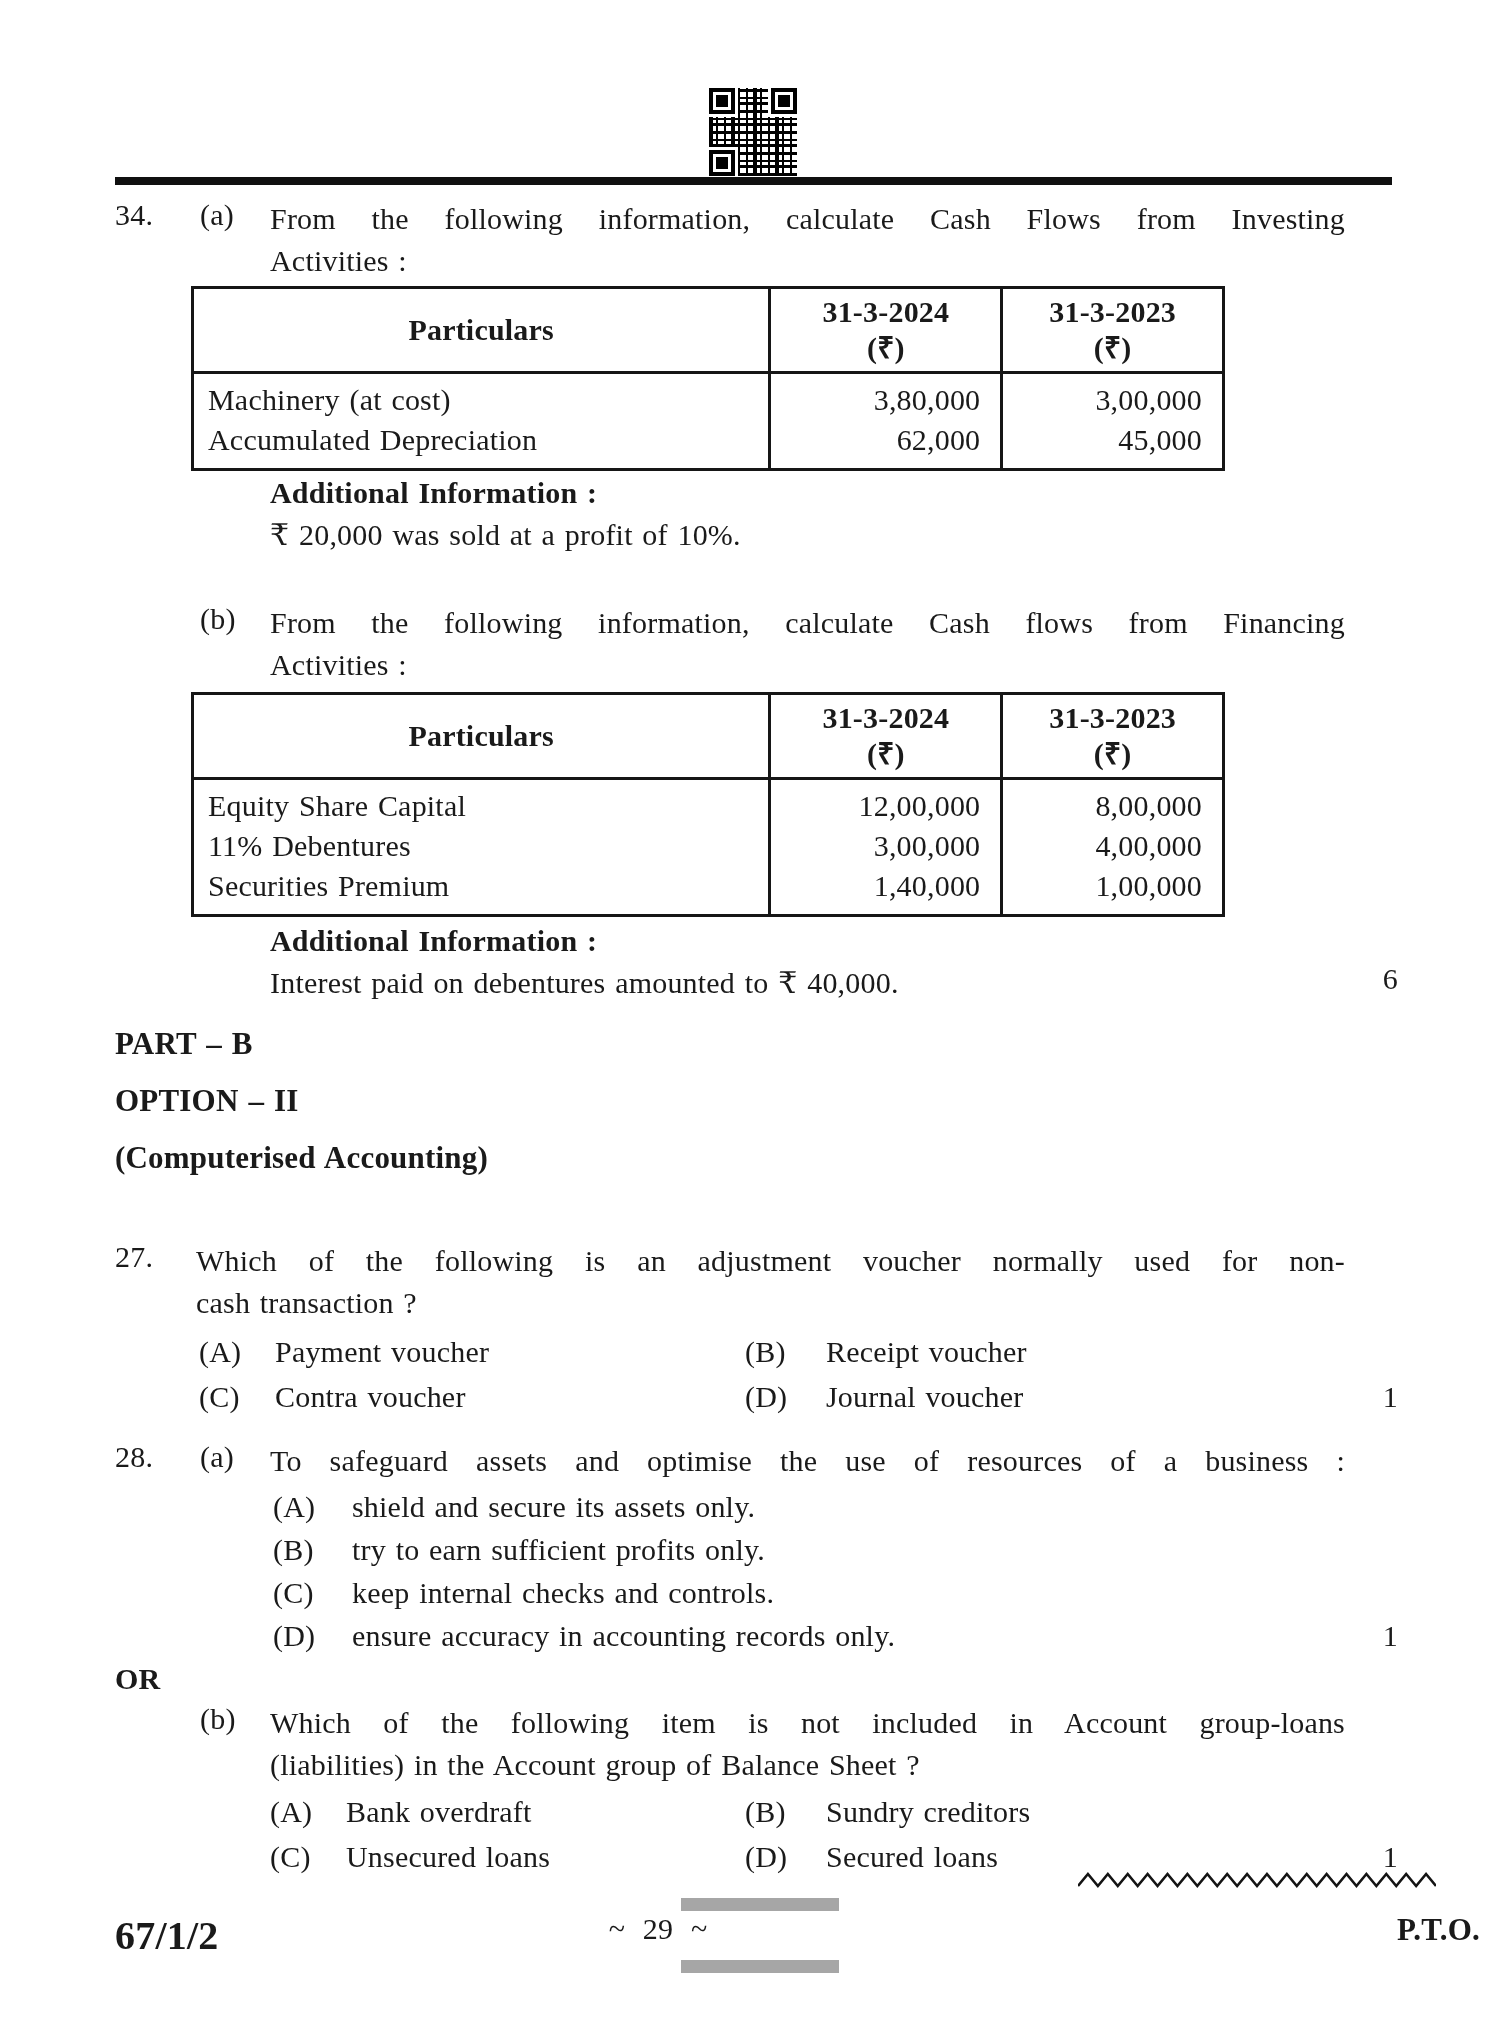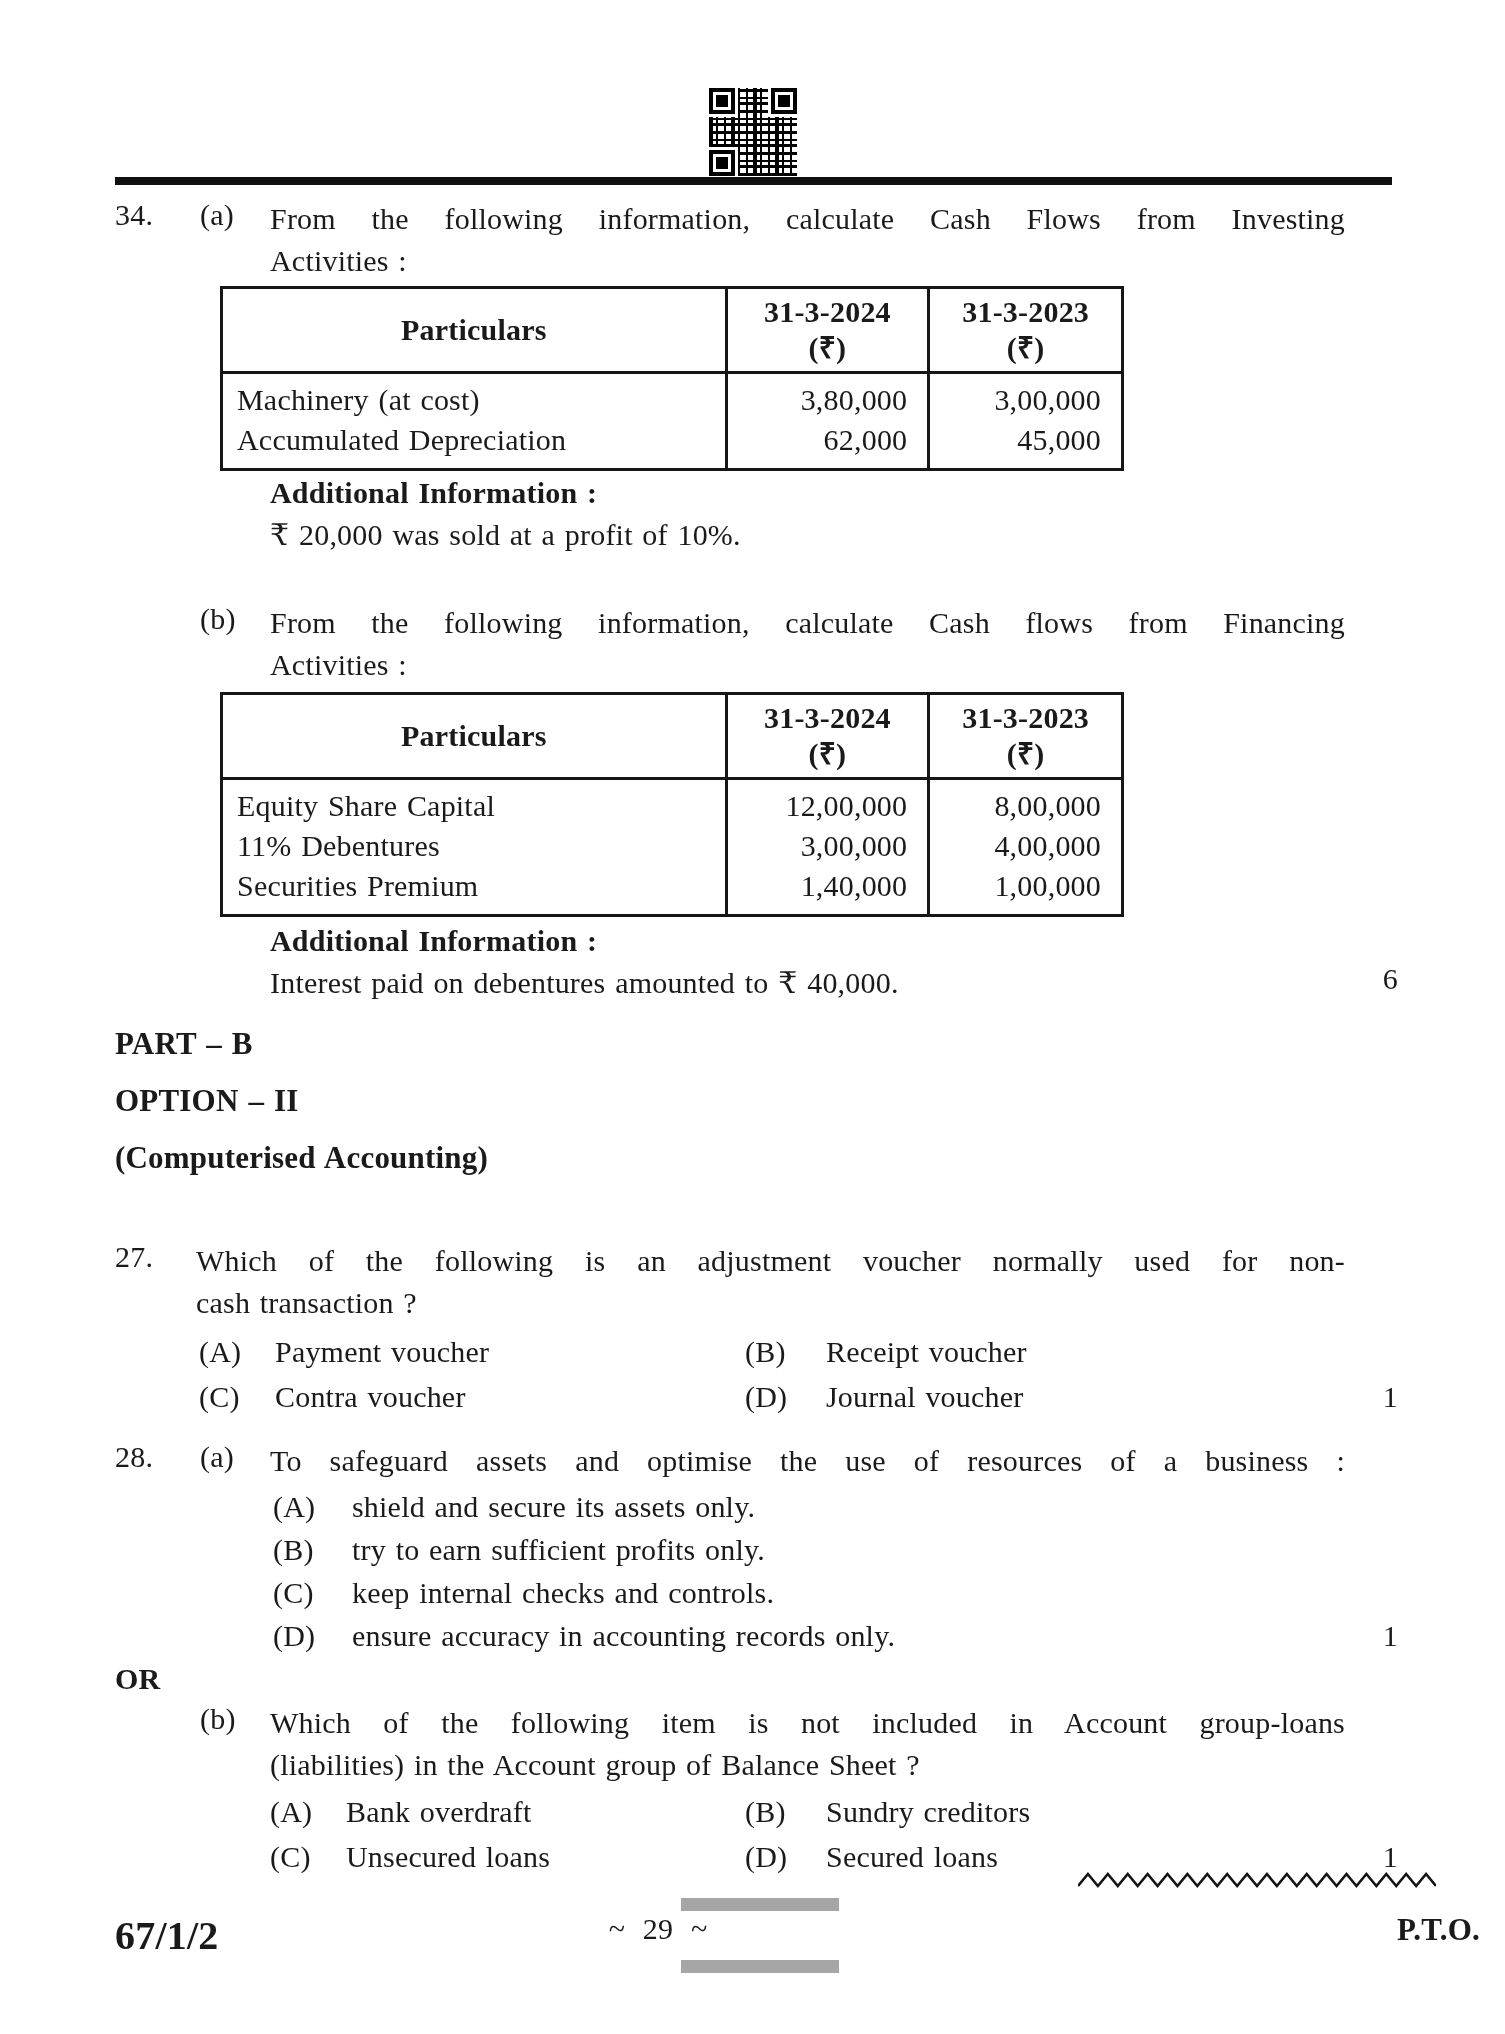--- a/index.html
+++ b/index.html
@@ -33,21 +33,21 @@
   .qrow { display:flex; align-items:flex-start; }
   .qnum { flex:none; width:85px; }
   .qsub { flex:none; width:70px; }
   .qbody { flex:1; padding-right:45px; }
   .qbody > div, .line { line-height:42px; }
   .jfull { text-align:justify; text-align-last:justify; }
   .indent2 { margin-left:155px; width:1075px; }
   .mark { position:absolute; right:-8px; top:0; width:50px; text-align:right; }
 
   
-  .dtable { border-collapse:collapse; table-layout:fixed; width:904px; margin-left:105px; border:3px solid #161616; }
+  .dtable { border-collapse:collapse; table-layout:fixed; width:1034px; margin-left:76px; border:3px solid #161616; }
   .dtable th { font-weight:bold; text-align:center; vertical-align:middle; border-bottom:3px solid #161616; padding:5px 0; }
   .dtable th div { line-height:36px; }
   .dtable td { line-height:40px; vertical-align:top; }
   .dtable .c2, .dtable .c3 { border-left:3px solid #161616;font-family:Liberation Serif, serif; }
   .dtable td.lab { padding-left:14px; text-align:left; }
   .dtable td.num { padding-right:20px; text-align:right; }
   .dtable tr.first td { padding-top:6px; }
   .dtable tr.last td { padding-bottom:8px; }
 
   

